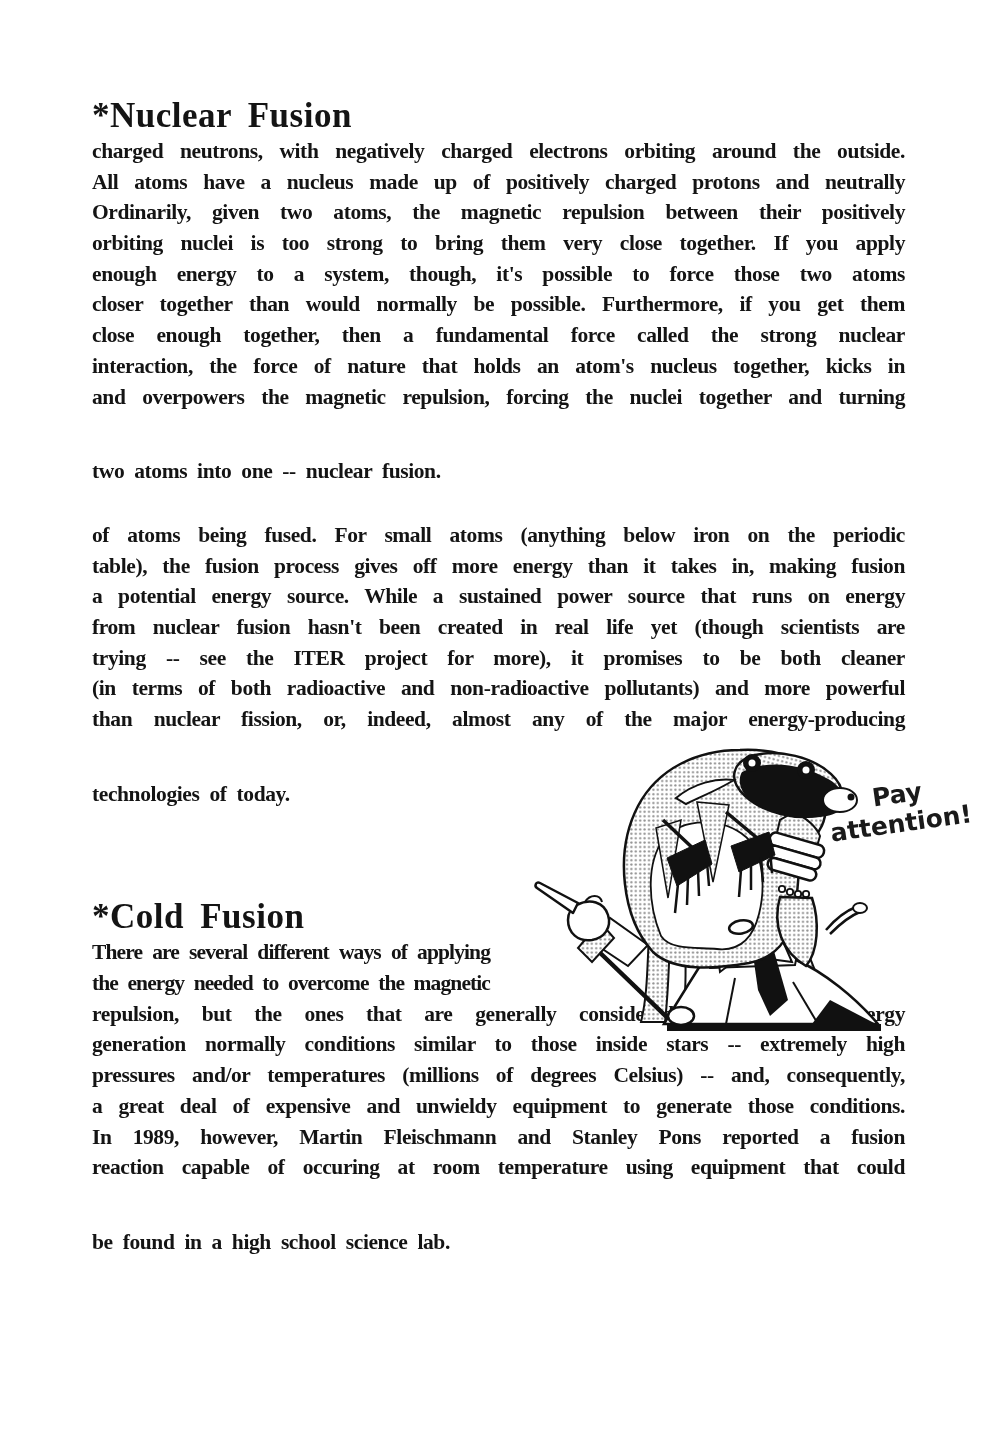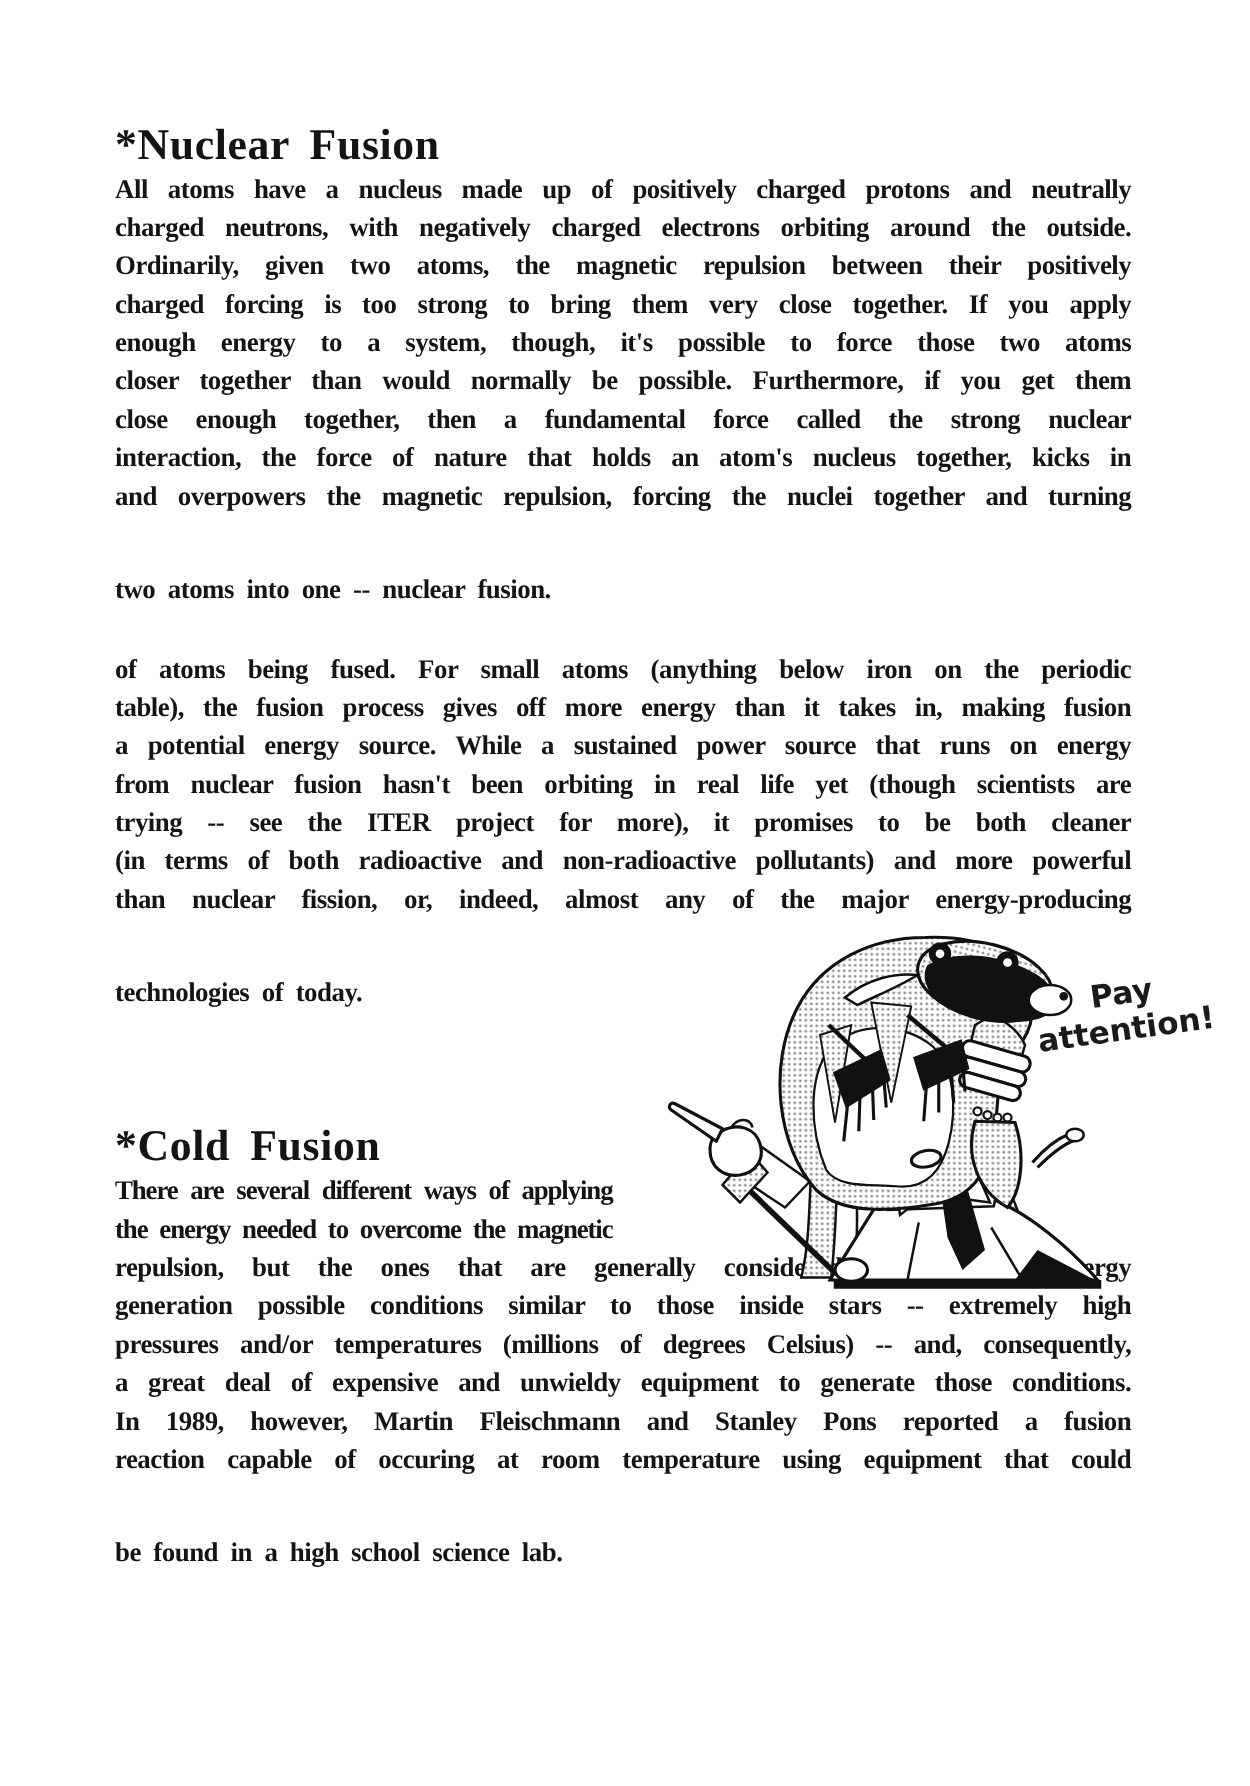--- a/index.html
+++ b/index.html
@@ -23,47 +23,47 @@
   .illo svg{display:block;width:100%;height:100%;}
 </style>
 </head>
 <body>
 
 <div class="page">
 
   <div class="content">
     <h1 class="heading">*Nuclear Fusion</h1>
     <div class="para">
+        <div class="tline">charged neutrons, with negatively charged electrons orbiting around the outside.</div>
         <div class="tline">All atoms have a nucleus made up of positively charged protons and neutrally</div>
-        <div class="tline">charged neutrons, with negatively charged electrons orbiting around the outside.</div>
         <div class="tline">Ordinarily, given two atoms, the magnetic repulsion between their positively</div>
-        <div class="tline">charged forcing is too strong to bring them very close together. If you apply</div>
+        <div class="tline">orbiting nuclei is too strong to bring them very close together. If you apply</div>
         <div class="tline">enough energy to a system, though, it's possible to force those two atoms</div>
         <div class="tline">closer together than would normally be possible. Furthermore, if you get them</div>
         <div class="tline">close enough together, then a fundamental force called the strong nuclear</div>
         <div class="tline">interaction, the force of nature that holds an atom's nucleus together, kicks in</div>
         <div class="tline">and overpowers the magnetic repulsion, forcing the nuclei together and turning</div>
         <div class="tline lastline">two atoms into one -- nuclear fusion.</div>
       </div>
     <div class="para p-gap">
         <div class="tline">of atoms being fused. For small atoms (anything below iron on the periodic</div>
         <div class="tline">table), the fusion process gives off more energy than it takes in, making fusion</div>
         <div class="tline">a potential energy source. While a sustained power source that runs on energy</div>
-        <div class="tline">from nuclear fusion hasn't been orbiting in real life yet (though scientists are</div>
+        <div class="tline">from nuclear fusion hasn't been created in real life yet (though scientists are</div>
         <div class="tline">trying -- see the ITER project for more), it promises to be both cleaner</div>
         <div class="tline">(in terms of both radioactive and non-radioactive pollutants) and more powerful</div>
         <div class="tline">than nuclear fission, or, indeed, almost any of the major energy-producing</div>
         <div class="tline lastline">technologies of today.</div>
       </div>
     <h1 class="heading h2-gap">*Cold Fusion</h1>
     <div class="para">
         <div class="tline narrow">There are several different ways of applying</div>
         <div class="tline narrow">the energy needed to overcome the magnetic</div>
         <div class="tline">repulsion, but the ones that are generally considered practical for energy</div>
-        <div class="tline">generation possible conditions similar to those inside stars -- extremely high</div>
+        <div class="tline">generation normally conditions similar to those inside stars -- extremely high</div>
         <div class="tline">pressures and/or temperatures (millions of degrees Celsius) -- and, consequently,</div>
         <div class="tline">a great deal of expensive and unwieldy equipment to generate those conditions.</div>
         <div class="tline">In 1989, however, Martin Fleischmann and Stanley Pons reported a fusion</div>
         <div class="tline">reaction capable of occuring at room temperature using equipment that could</div>
         <div class="tline lastline">be found in a high school science lab.</div>
       </div>
   </div>
 
   <div class="annotation">
     <div>Pay</div>

